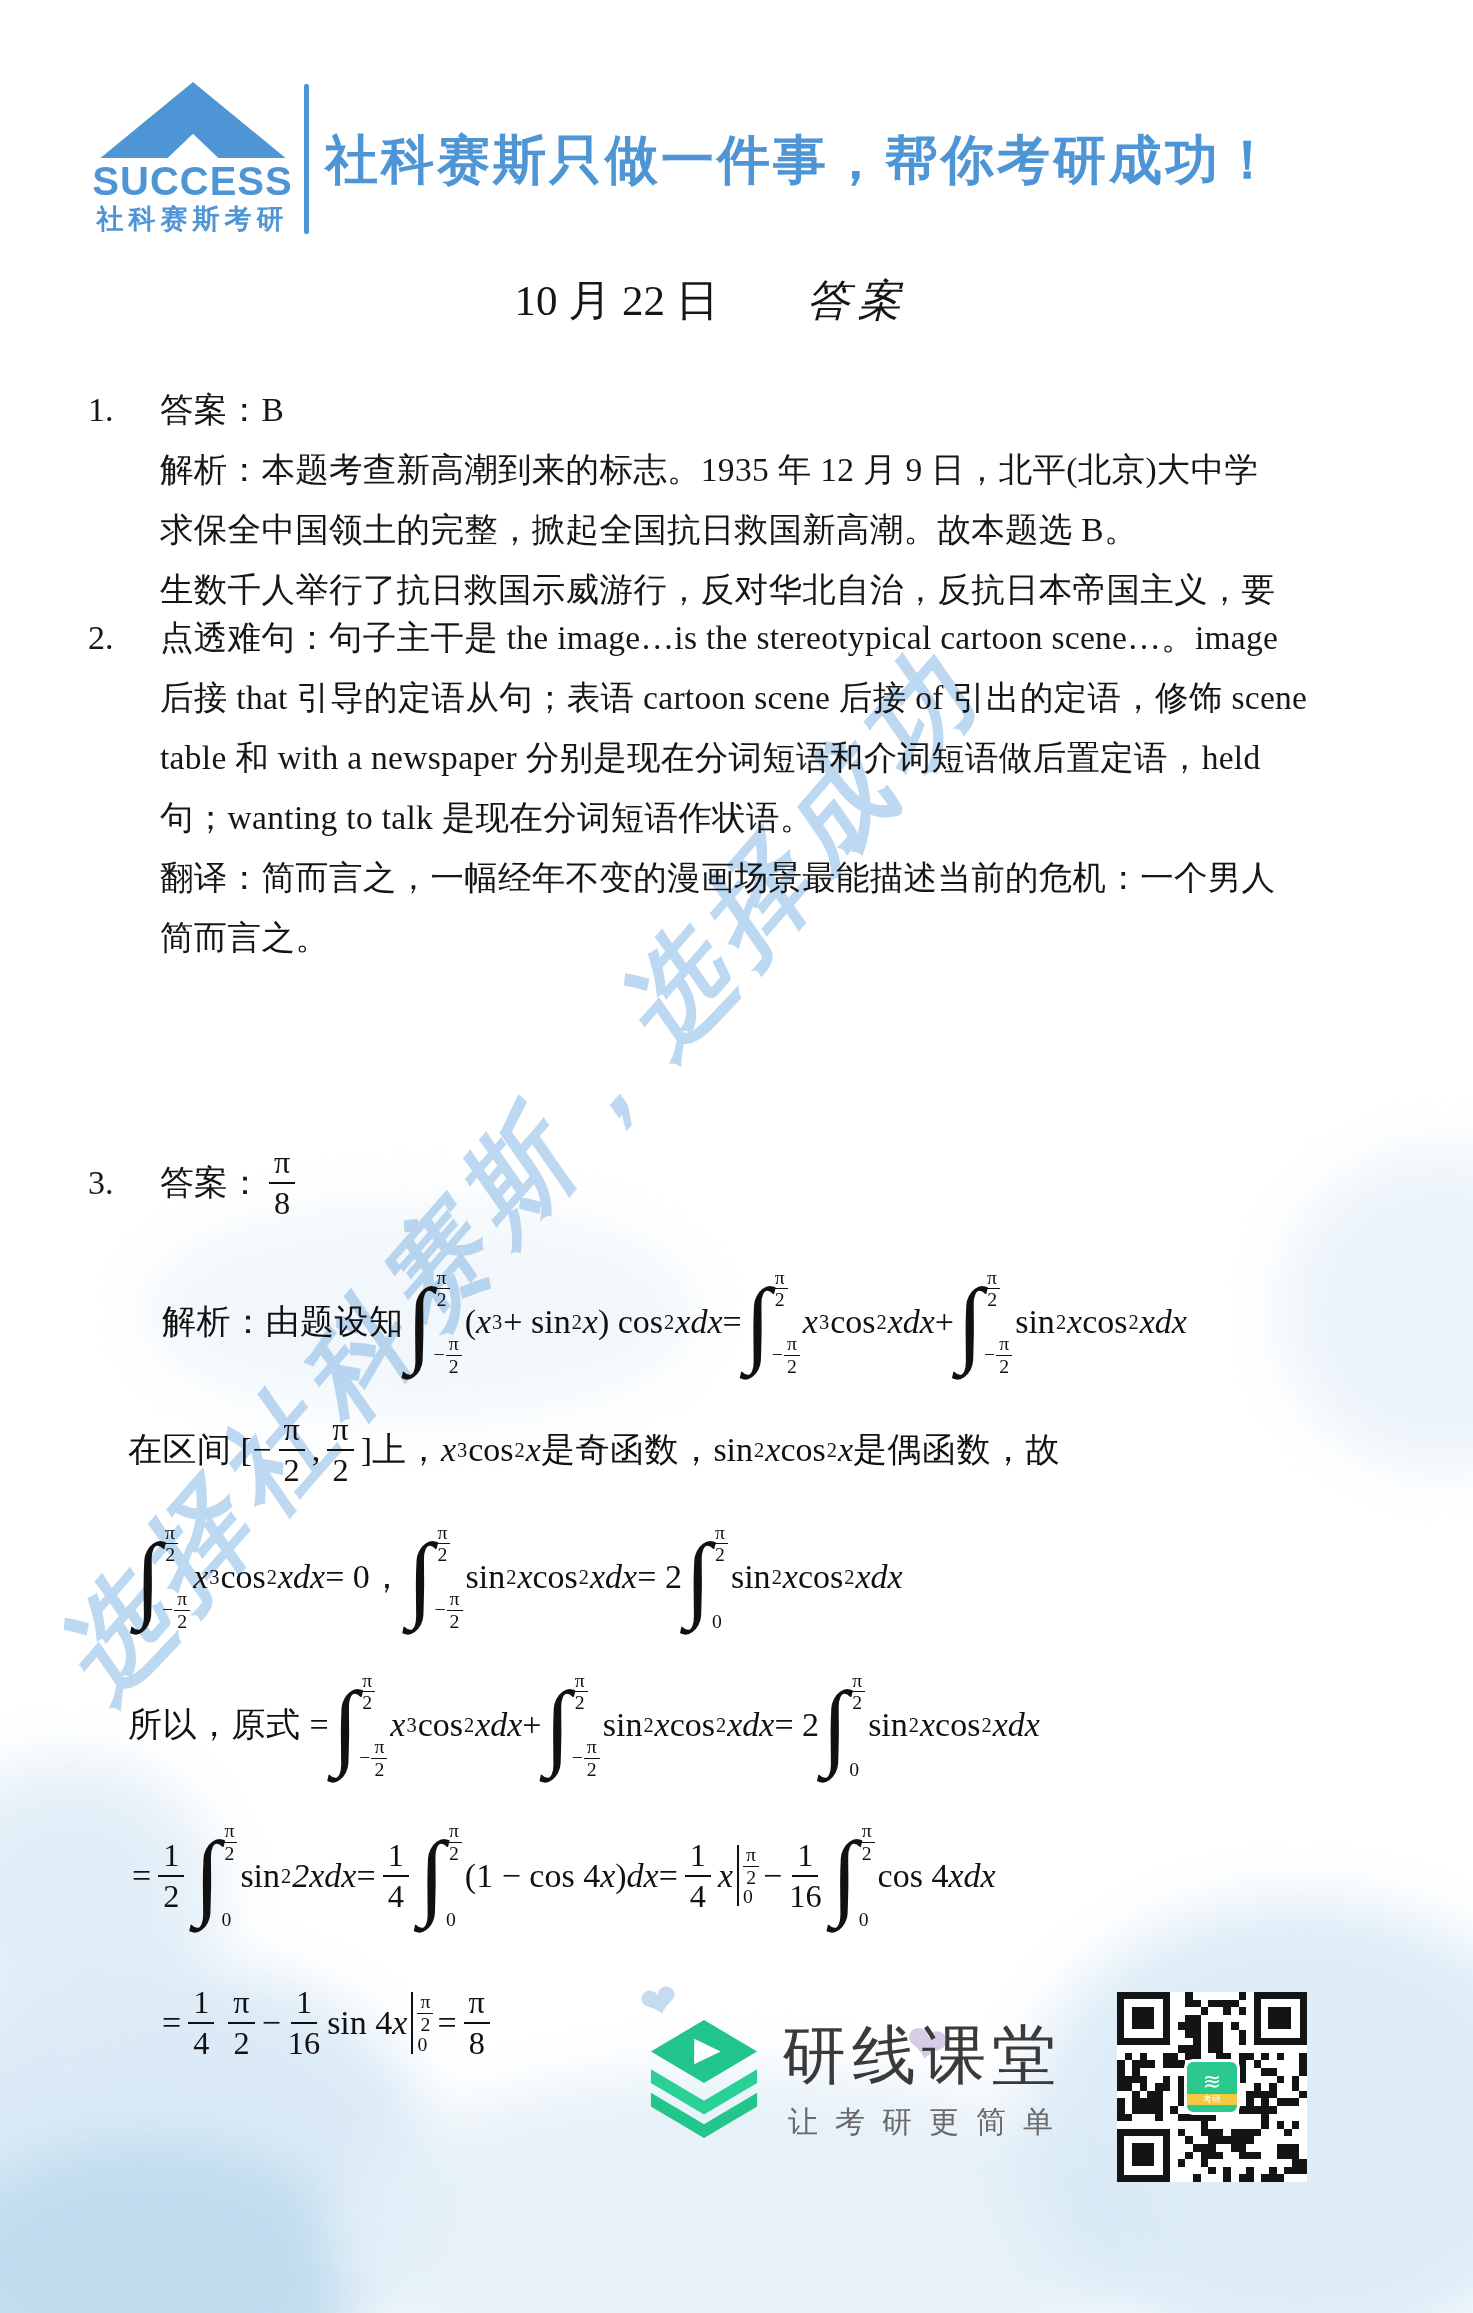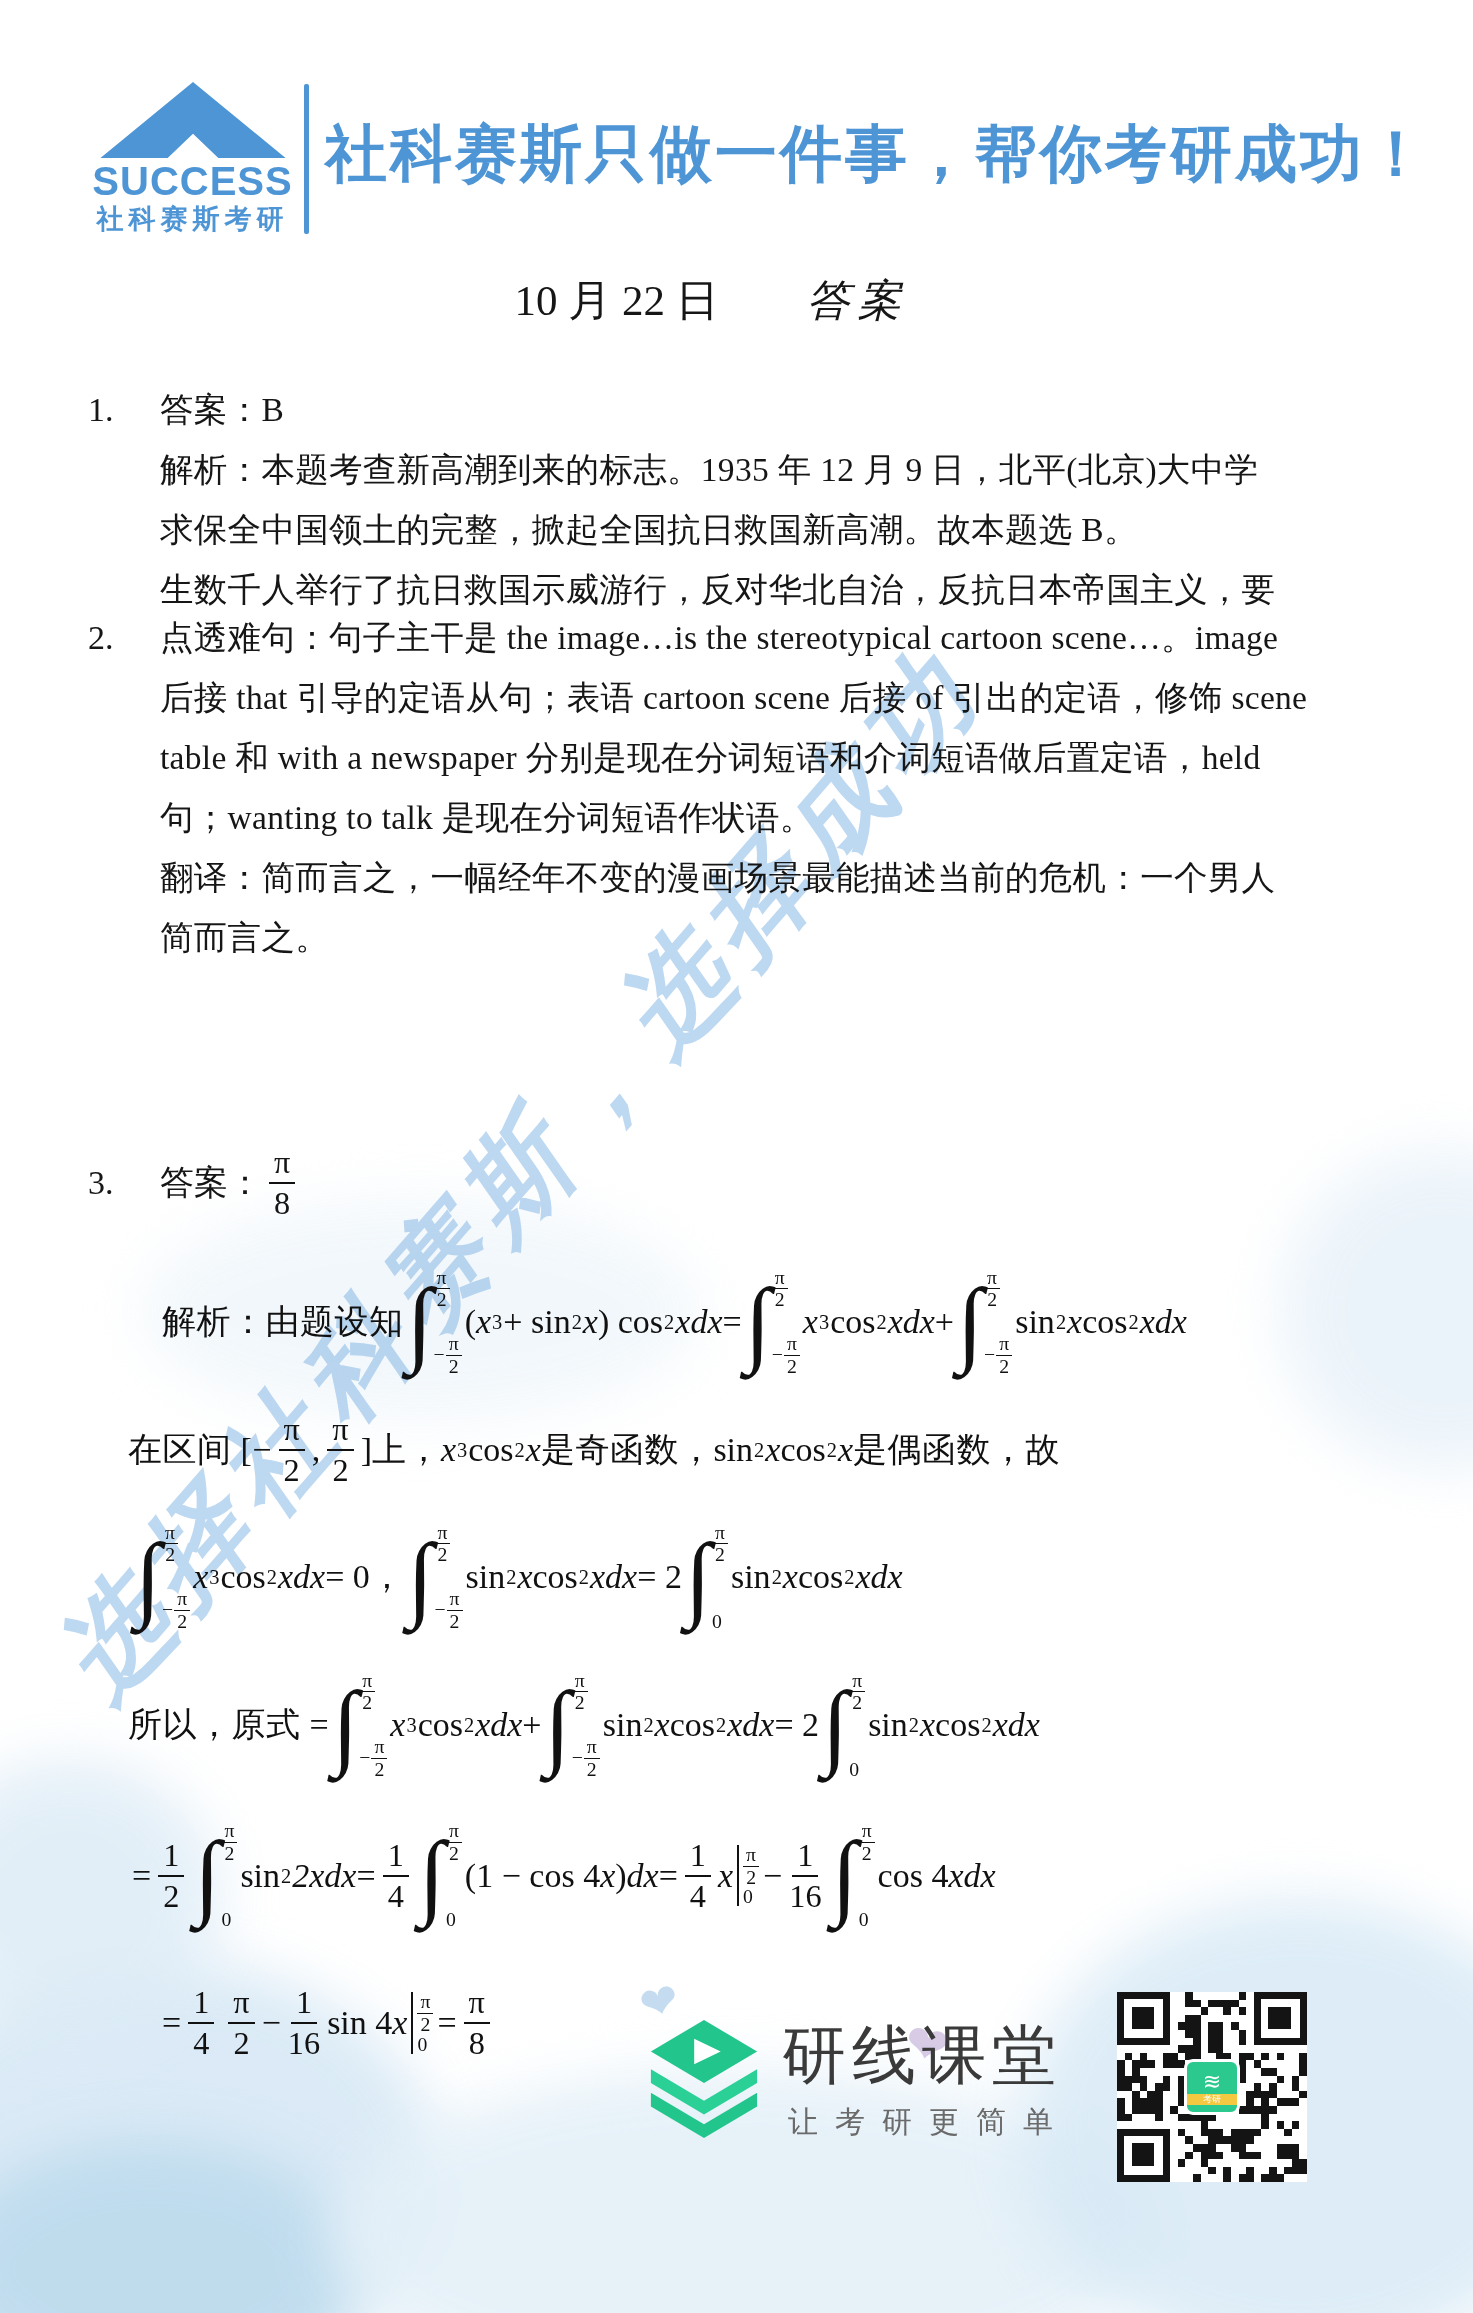--- a/index.html
+++ b/index.html
@@ -23,22 +23,22 @@
     font-size:108px;letter-spacing:14px;font-style:italic;font-weight:bold;
     color:var(--wm,#7EB2E4);opacity:.5;}
   
   header{position:absolute;left:95px;top:82px;right:30px;display:flex;align-items:center;z-index:2;}
   .logo{display:flex;flex-direction:column;align-items:center;width:195px;}
   .logo-en{font-family:"Liberation Sans","DejaVu Sans",sans-serif;font-weight:bold;
            color:var(--blue);font-size:40px;letter-spacing:1px;line-height:42px;margin-top:2px;}
   .logo-cn{font-family:"Liberation Sans","DejaVu Sans",sans-serif;font-weight:bold;
            color:var(--blue);font-size:27px;letter-spacing:5px;line-height:34px;}
   .vdiv{width:5px;height:150px;background:var(--blue);margin:0 16px 0 14px;border-radius:2px;}
-  .slogan{font-family:Liberation Mono, monospace;font-weight:bold;
-          color:var(--blue);font-size:62px;letter-spacing:3px;white-space:nowrap;line-height:1;}
+  .slogan{font-family:Liberation Sans, sans-serif;font-weight:bold;
+          color:var(--blue);font-size:53px;letter-spacing:3px;white-space:nowrap;line-height:1;}
   
   .title{position:absolute;top:272px;left:0;width:1473px;text-align:center;z-index:2;
          font-size:43px;transform:translateX(-25px);}
   .title .gap{display:inline-block;width:88px;}
   .title .t2{letter-spacing:8px;font-style:italic;}
   
   .item{position:absolute;left:88px;right:60px;display:flex;z-index:2;}
   .num{width:72px;font-size:34px;line-height:60px;flex:0 0 auto;}
   .content{flex:1;}
   .line{font-size:33.5px;line-height:60px;letter-spacing:.3px;white-space:nowrap;}

